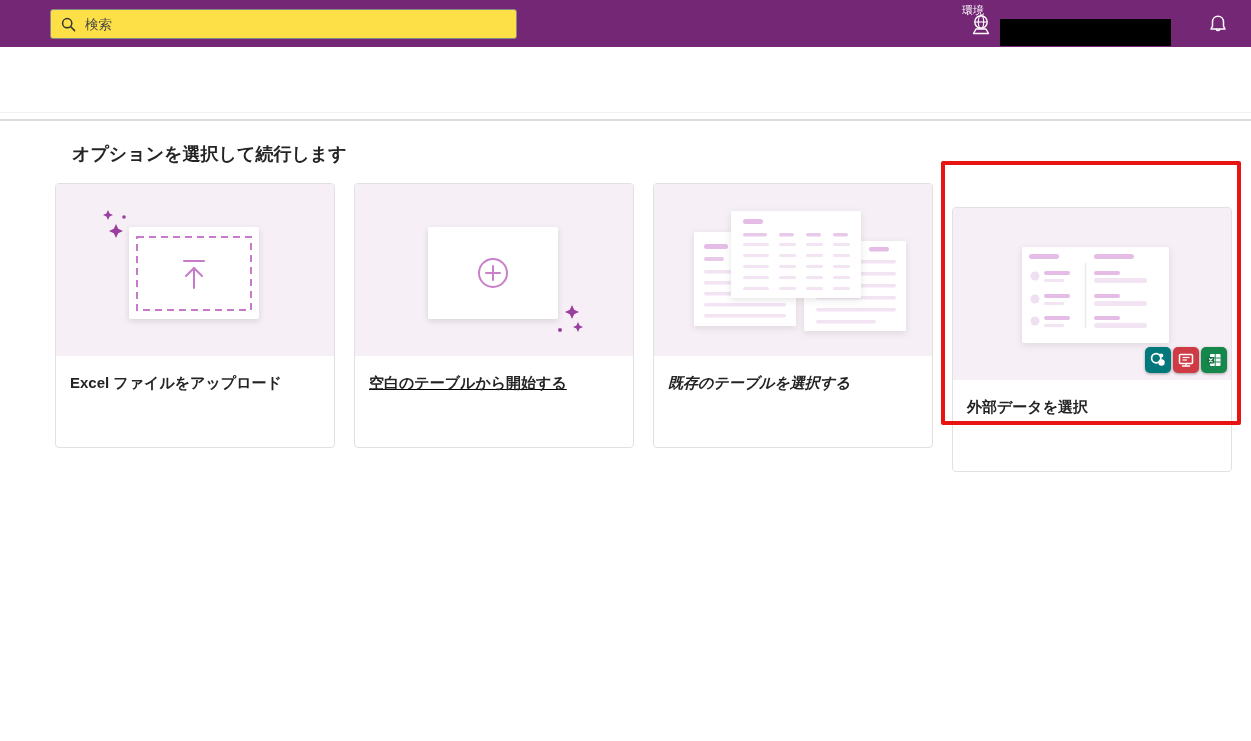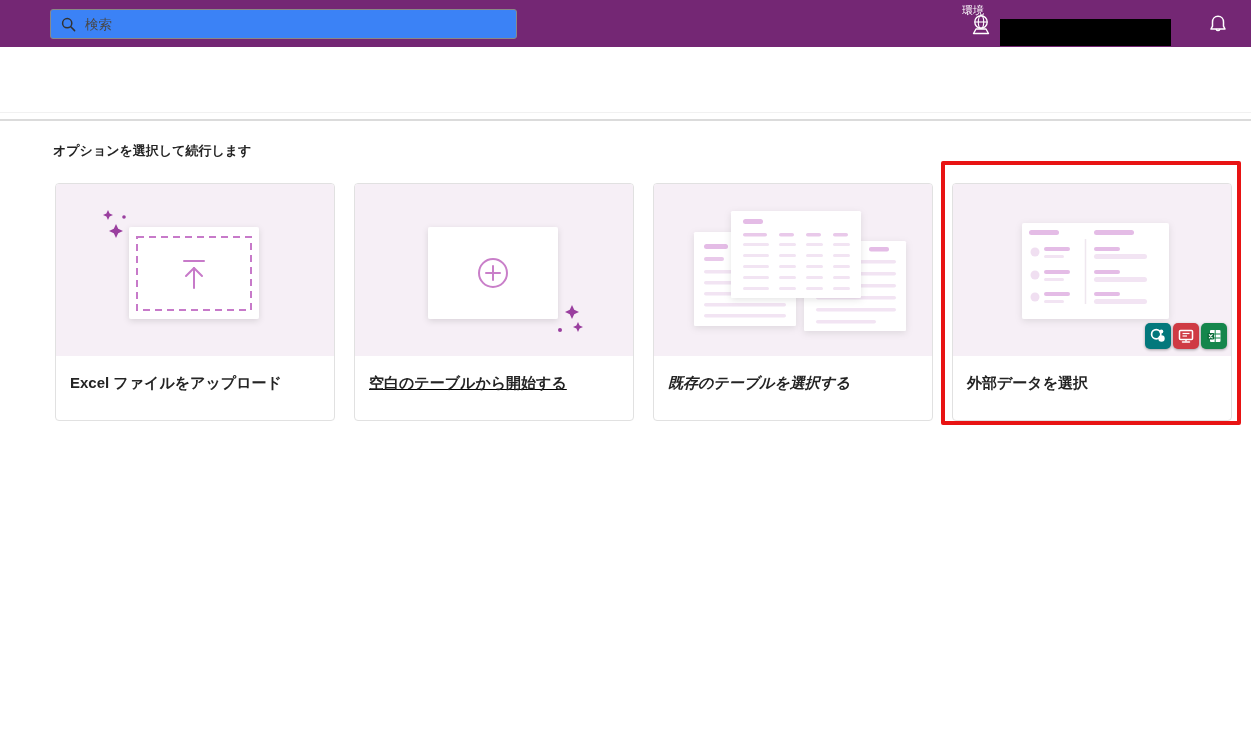--- a/index.html
+++ b/index.html
@@ -3,45 +3,45 @@
 <meta charset="utf-8">
 <style>
   * { margin:0; padding:0; box-sizing:border-box; }
   html,body { background:#ffffff; }
   body { font-family:"Liberation Sans","DejaVu Sans",sans-serif; }
   .frame { position:relative; width:1251px; height:741px; background:#ffffff; overflow:hidden; }
 
   
   .header { position:absolute; left:0; top:0; width:1251px; height:47px; background:#742774; }
   .searchbox { position:absolute; left:50px; top:9px; width:467px; height:30px;
-               background:#3b82f6; border:1px solid #8a8886; border-radius:3px;
+               background:#fde047; border:1px solid #8a8886; border-radius:3px;
                display:flex; align-items:center; padding:0 10px; }
   .searchbox svg { flex:0 0 auto; margin-right:9px; }
   .searchbox input { border:none; outline:none; background:transparent; flex:1;
                      font-size:13.5px; color:#323130; font-family:inherit; }
   .searchbox input::placeholder { color:#494847; opacity:1; }
   .env-icon-wrap { position:absolute; left:968px; top:13px; width:26px; height:24px; }
   .env-label { position:absolute; left:962px; top:4px; color:#ffffff; font-size:11px; line-height:13px; }
   .env-redaction { position:absolute; left:1000px; top:19px; width:171px; height:27px; background:#000000; }
 
   .bell-btn { position:absolute; left:1204px; top:10px; width:28px; height:28px;
               background:transparent; border:none; cursor:pointer; display:flex;
               align-items:center; justify-content:center; }
 
   
   .commandbar { position:absolute; left:0; top:47px; width:1251px; height:66px;
                 background:#ffffff; border-bottom:1px solid #f1f1f1; }
   .divider-strong { position:absolute; left:0; top:119px; width:1251px; height:2px; background:#dbdbdb; }
 
   
-  .page-title { position:absolute; left:53px; top:142px; font-size:13px; font-weight:700; color:#242424; }
-
-  .card { position:absolute; top:183px; width:280px; height:238px; background:#ffffff;
+  .page-title { position:absolute; left:72px; top:142px; font-size:18px; font-weight:700; color:#242424; }
+
+  .card { position:absolute; top:183px; width:280px; height:265px; background:#ffffff;
           border:1px solid #e1e1e1; border-radius:4px; cursor:pointer; }
-  .card-1 { left:55px; } .card-2 { left:354px;text-decoration:underline; } .card-3 { left:653px;font-style:italic; } .card-4 { left:952px; }
+  .card-1 { left:55px; } .card-2 { left:354px;text-decoration:underline; } .card-3 { left:653px;font-style:italic; } .card-4 { left:952px;margin-top:24px; }
   .card .illus { position:relative; width:278px; height:172px; background:#f6eff6;
                  border-radius:3px 3px 0 0; overflow:hidden; }
   .card .label { padding:17px 14px 0 14px; font-size:15px; font-weight:700; color:#242424; line-height:20px; }
 
   .badges { position:absolute; left:0; top:0; width:278px; height:172px; pointer-events:none; }
   .badge { position:absolute; width:26px; height:26px; border-radius:5px; top:139px;
            display:flex; align-items:center; justify-content:center;
            box-shadow:0 1px 3px rgba(0,0,0,.35); pointer-events:auto; }
   .badge-sharepoint { left:192px; background:#03787c; }
   .badge-monitor    { left:220px; background:#cf3b44; }

